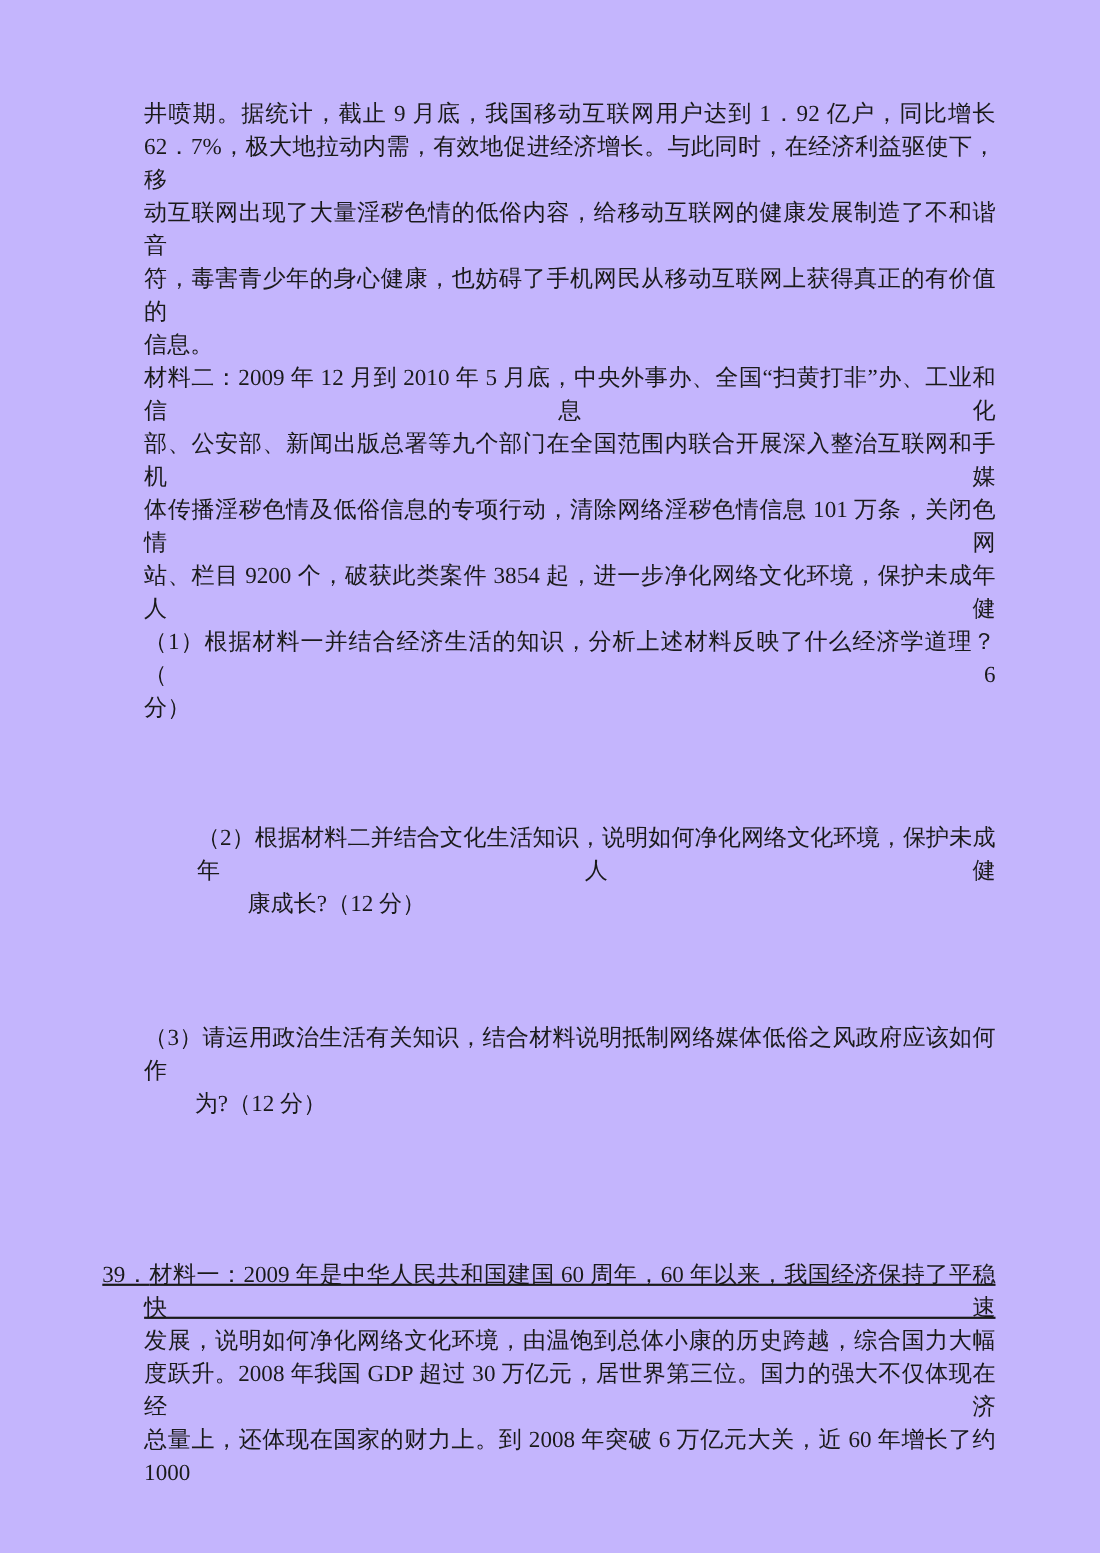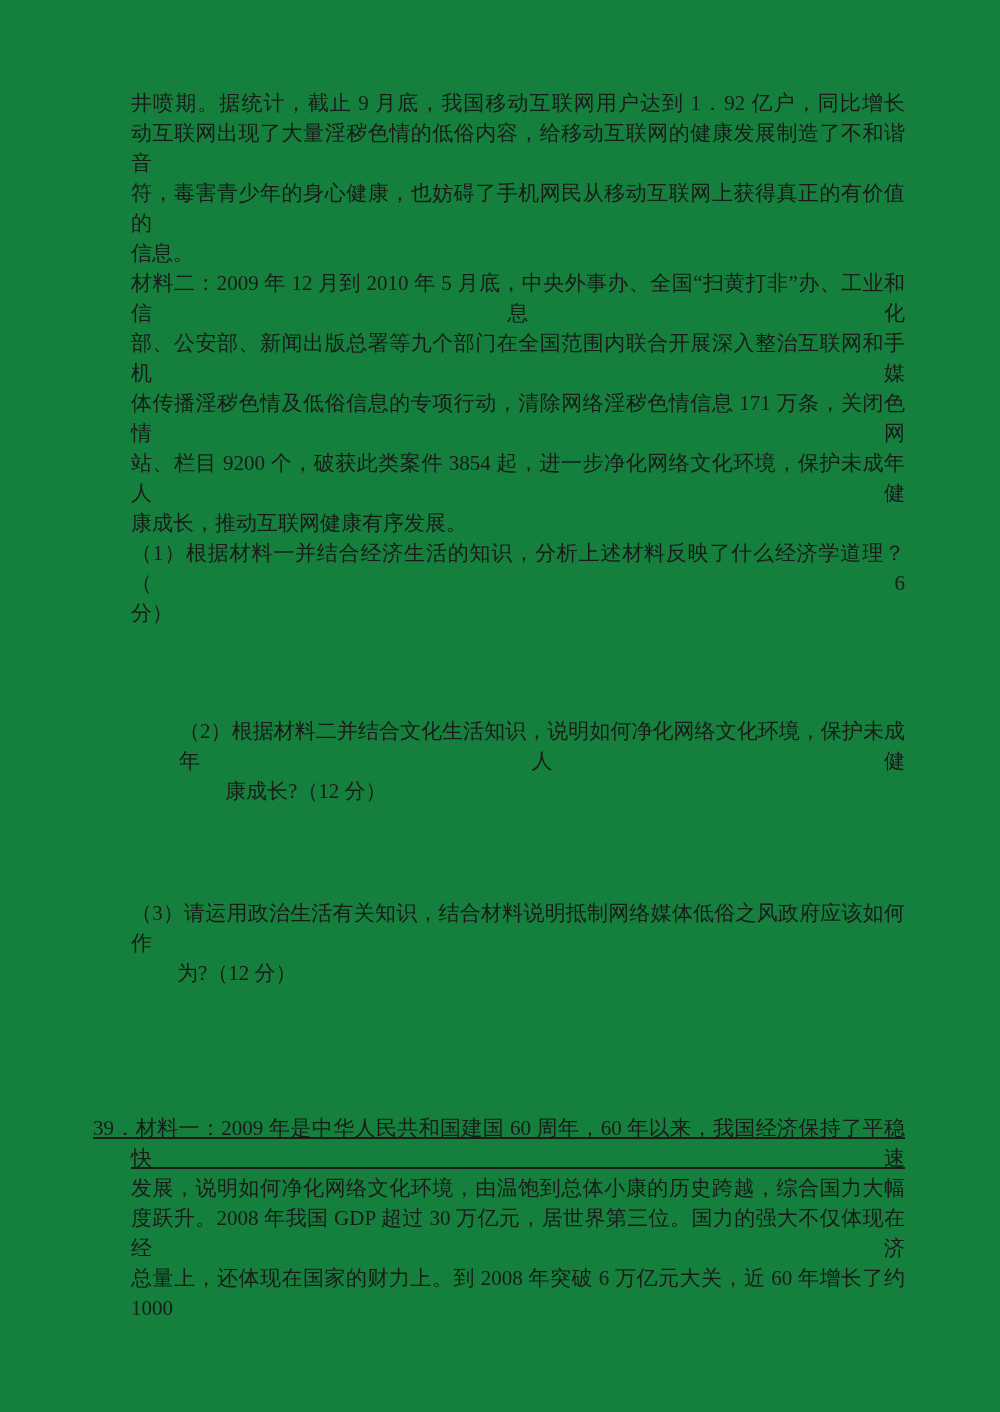--- a/index.html
+++ b/index.html
@@ -1,20 +1,20 @@
 <!DOCTYPE html>
 <html><head>
 <meta charset="utf-8">
 <style>
   html, body { margin: 0; padding: 0; background: #e8e8e8; }
   .page {
     position: relative;
     width: 1000px;
     height: 1412px;
-    background: #15803d;
+    background: #c4b5fd;
     overflow: hidden;
     font-family: "Liberation Serif", "DejaVu Serif", serif;
     color: #1a1a1a;
   }
   .col {
     box-sizing: border-box;
     padding: 88px 95px 0 131px;
     font-size: 21px;
     line-height: 30px;
   }
@@ -36,31 +36,31 @@
 </head>
 <body>
 
 <div class="page">
   <div class="col">
 
     <section>
 
       <div class="para">
         <div class="line">井喷期。据统计，截止 9 月底，我国移动互联网用户达到 1．92 亿户，同比增长</div>
+        <div class="line">62．7%，极大地拉动内需，有效地促进经济增长。与此同时，在经济利益驱使下，移</div>
         <div class="line">动互联网出现了大量淫秽色情的低俗内容，给移动互联网的健康发展制造了不和谐音</div>
         <div class="line">符，毒害青少年的身心健康，也妨碍了手机网民从移动互联网上获得真正的有价值的</div>
         <div class="line end">信息。</div>
       </div>
 
       <div class="para">
         <div class="line">材料二：2009 年 12 月到 2010 年 5 月底，中央外事办、全国“扫黄打非”办、工业和信息化</div>
         <div class="line">部、公安部、新闻出版总署等九个部门在全国范围内联合开展深入整治互联网和手机媒</div>
-        <div class="line">体传播淫秽色情及低俗信息的专项行动，清除网络淫秽色情信息 171 万条，关闭色情网</div>
+        <div class="line">体传播淫秽色情及低俗信息的专项行动，清除网络淫秽色情信息 101 万条，关闭色情网</div>
         <div class="line">站、栏目 9200 个，破获此类案件 3854 起，进一步净化网络文化环境，保护未成年人健</div>
-        <div class="line end">康成长，推动互联网健康有序发展。</div>
       </div>
 
       <div class="para">
         <div class="line">（1）根据材料一并结合经济生活的知识，分析上述材料反映了什么经济学道理？（6</div>
         <div class="line end">分）</div>
       </div>
 
       <div class="para gap-sub2">
         <div class="line">（2）根据材料二并结合文化生活知识，说明如何净化网络文化环境，保护未成年人健</div>
         <div class="line end cont">康成长?（12 分）</div>

